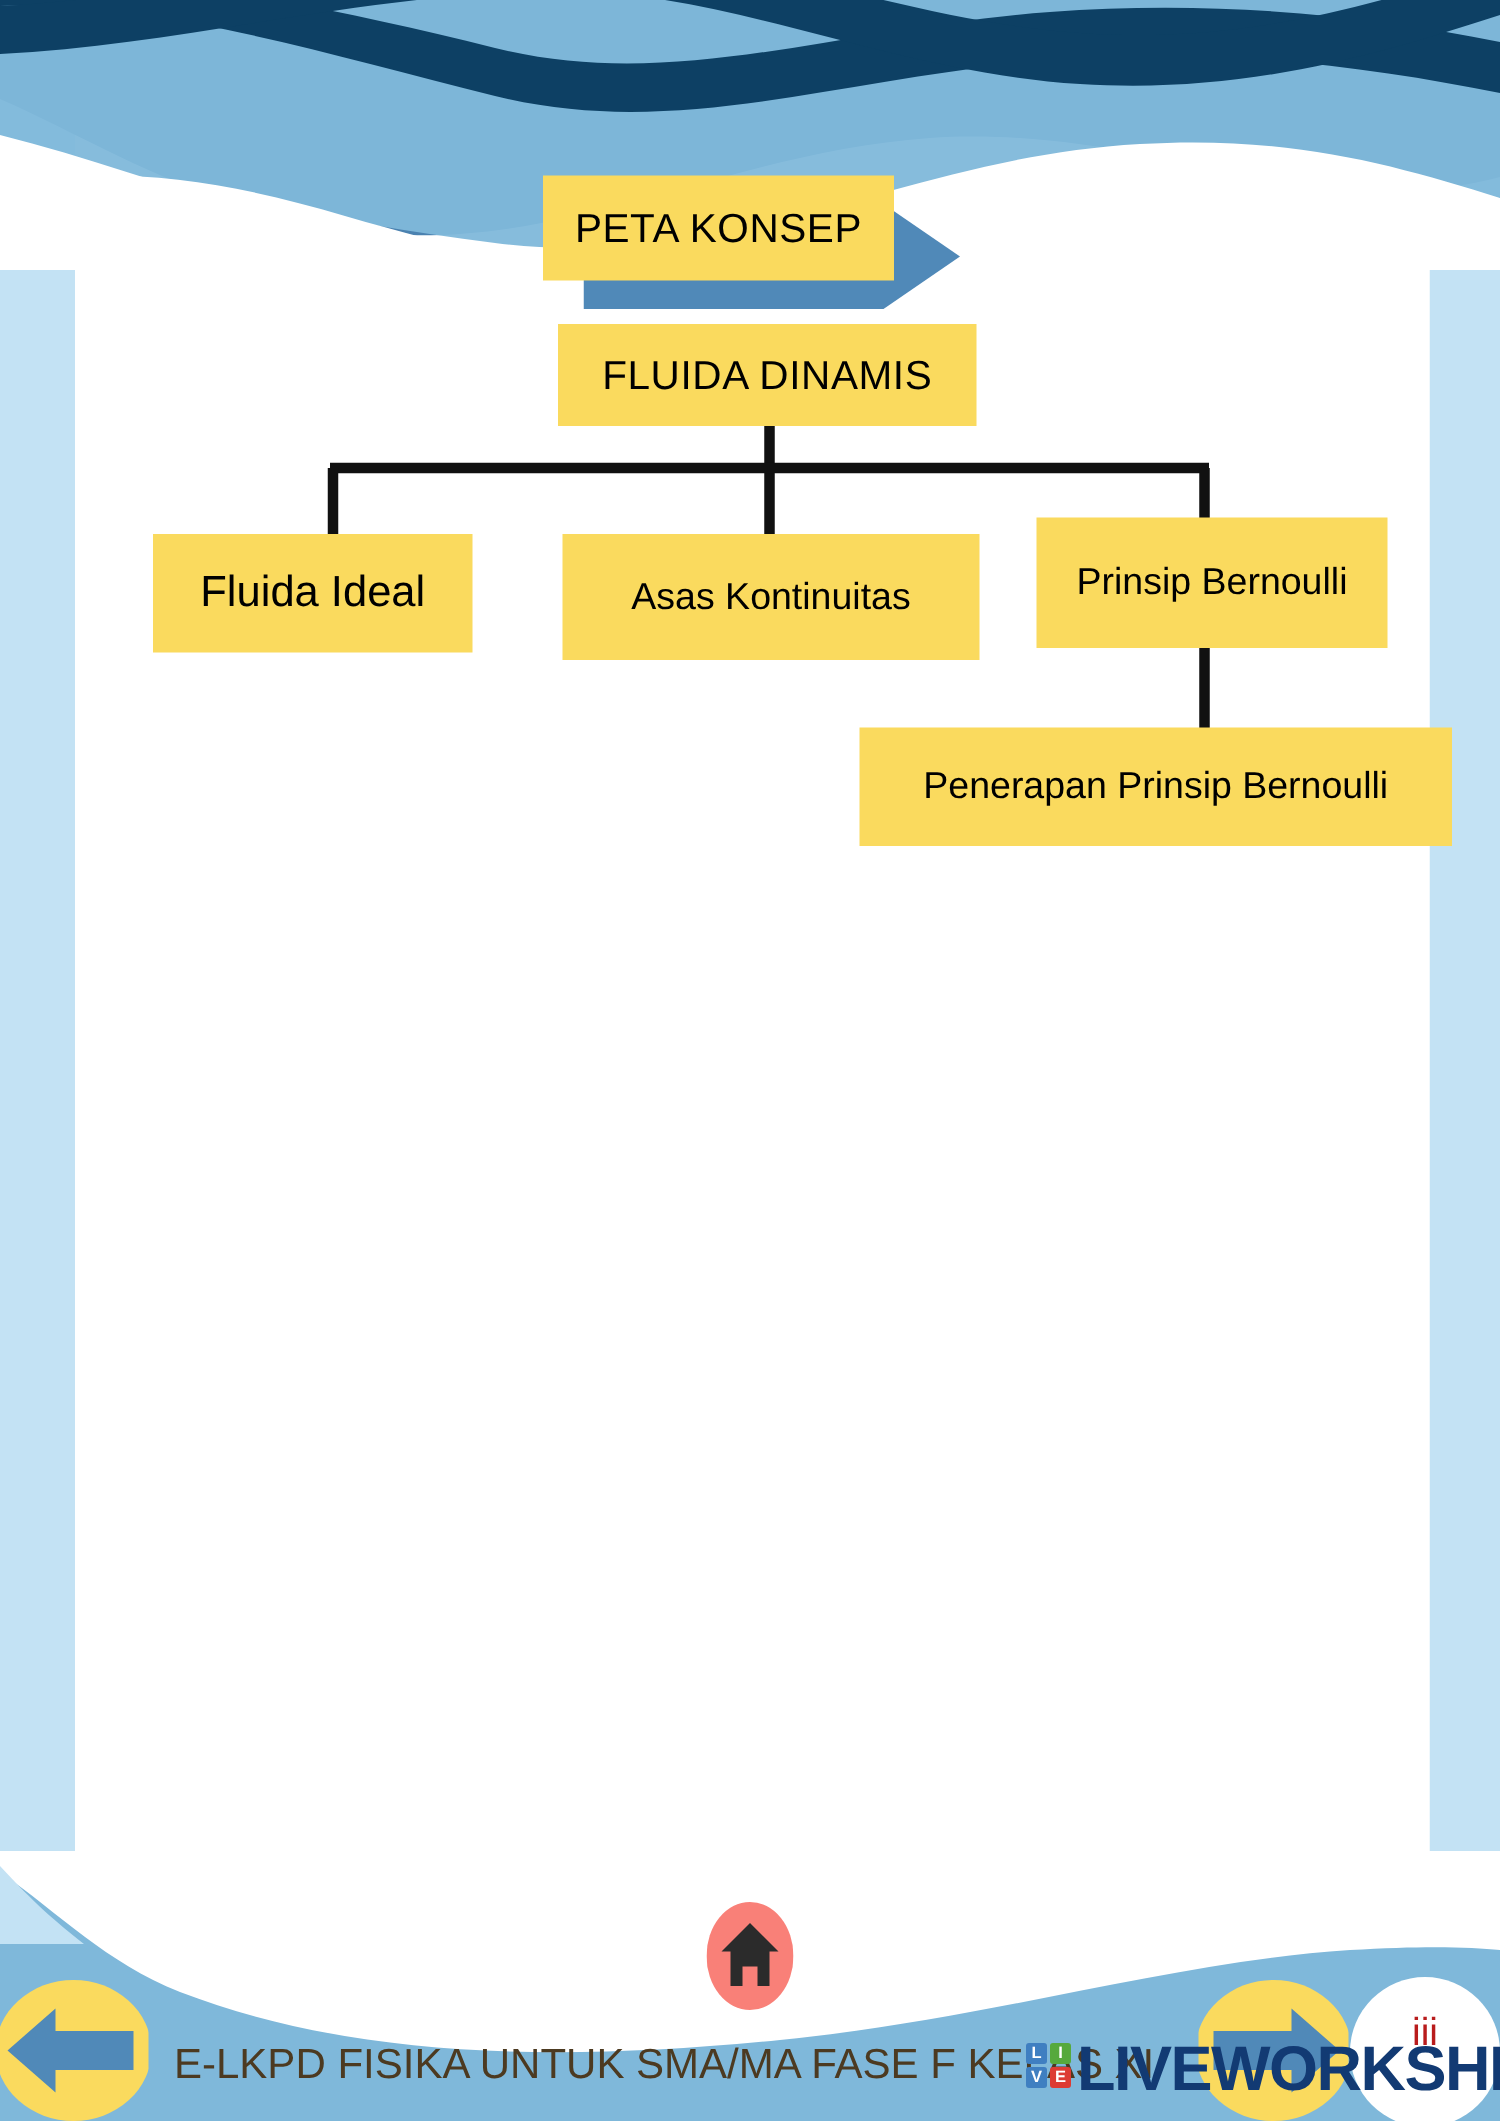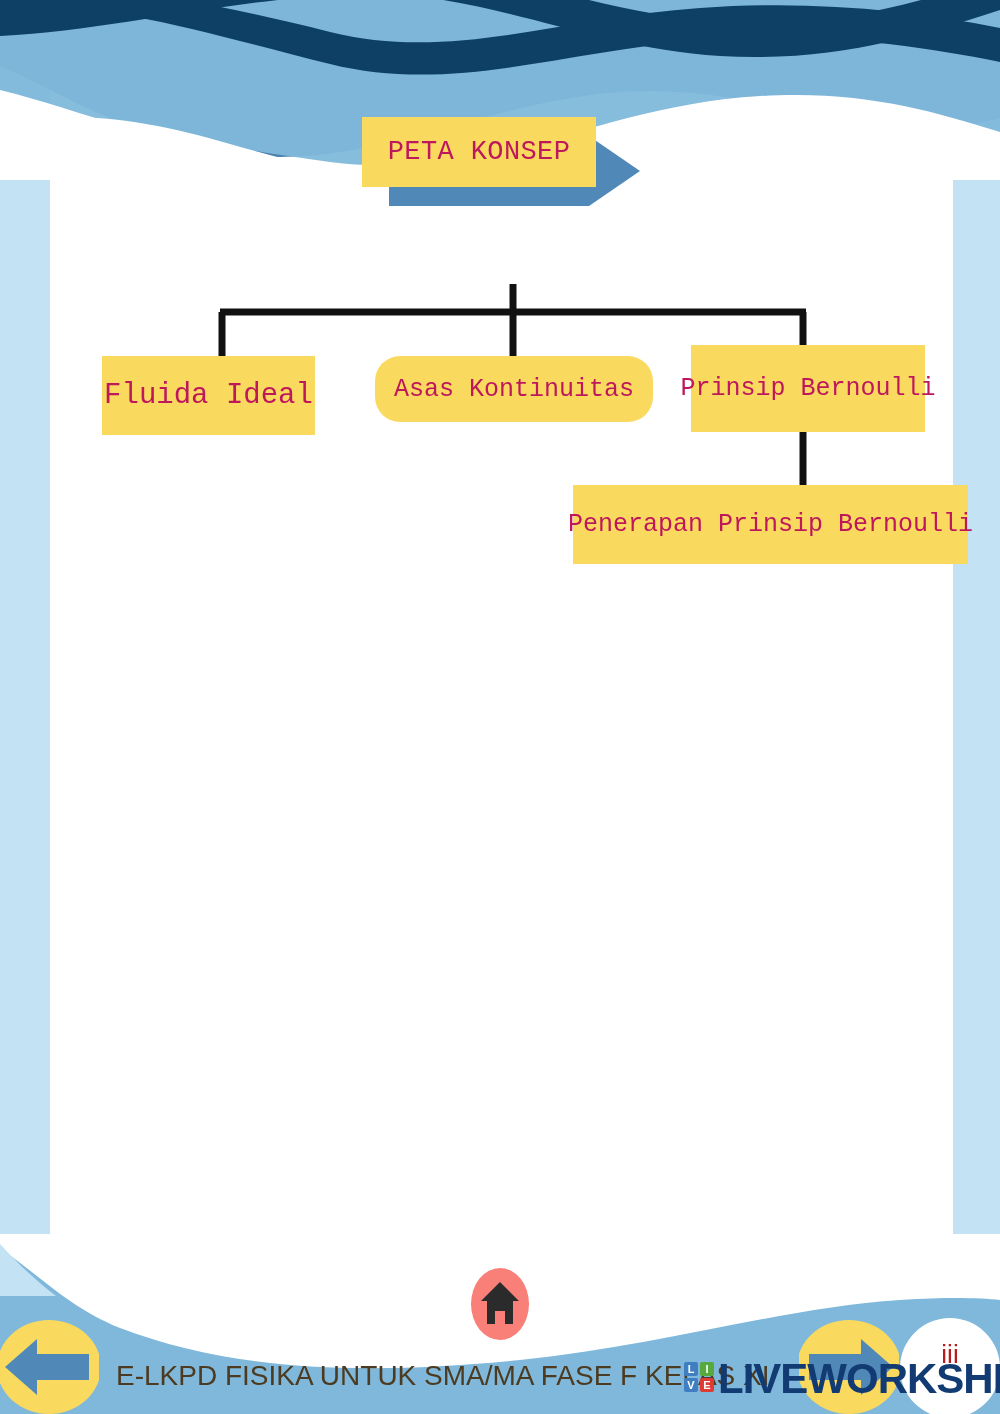--- a/index.html
+++ b/index.html
@@ -59,27 +59,26 @@
   .map {
     position: absolute;
     left: 0; top: 0;
     width: 1000px; height: 700px;
     z-index: 8;
   }
 
   .node {
     position: absolute;
     background: #fada5e;
-    color: #be185d;
+    color: #000000;
     display: flex;
     align-items: center;
     justify-content: center;
     box-sizing: border-box;
     white-space: nowrap;
-    font-family: Liberation Mono, monospace;
   }
 
   .node-title {
     left: 362px; top: 117px;
     width: 234px; height: 70px;
     font-size: 27px;
     letter-spacing: .4px;
     z-index: 3;
   }
   .title-arrow {
@@ -90,21 +89,21 @@
   }
 
   .node-root {
     left: 372px; top: 216px;
     width: 279px; height: 68px;
     font-size: 27px;
     letter-spacing: .4px;
   }
 
   .node-l1-a { left: 102px; top: 356px; width: 213px; height: 79px; font-size: 29px; }
-  .node-l1-b { left: 375px; top: 356px; width: 278px; height: 66px; font-size: 25px; border-radius: 25px; }
+  .node-l1-b { left: 375px; top: 356px; width: 278px; height: 84px; font-size: 25px; }
   .node-l1-c { left: 691px; top: 345px; width: 234px; height: 87px; font-size: 25px; }
   .node-l2   { left: 553px; top: 485px; width: 395px; height: 79px; font-size: 25px; margin-left: 20px; }
 
   .connectors { position: absolute; left: 0; top: 0; width: 1000px; height: 700px; }
 
   
   .footer-text {
     position: absolute;
     left: 116px;
     bottom: 22px;
@@ -209,20 +208,21 @@
   </svg>
 
   <div class="map">
 
     <svg class="title-arrow" viewBox="0 0 251 70" preserveAspectRatio="none">
       <path d="M0,0 H200 L251,35 L200,70 H0 Z" fill="#5089b8"></path>
     </svg>
 
     <div class="node node-title">PETA KONSEP</div>
 
+    <div class="node node-root">FLUIDA DINAMIS</div>
 
     <svg class="connectors" viewBox="0 0 1000 700">
 
       <line x1="513" y1="284" x2="513" y2="356" stroke="#111111" stroke-width="7"></line>
 
       <line x1="220" y1="312" x2="806" y2="312" stroke="#111111" stroke-width="7"></line>
 
       <line x1="222" y1="312" x2="222" y2="362" stroke="#111111" stroke-width="7"></line>
 
       <line x1="803" y1="312" x2="803" y2="352" stroke="#111111" stroke-width="7"></line>

